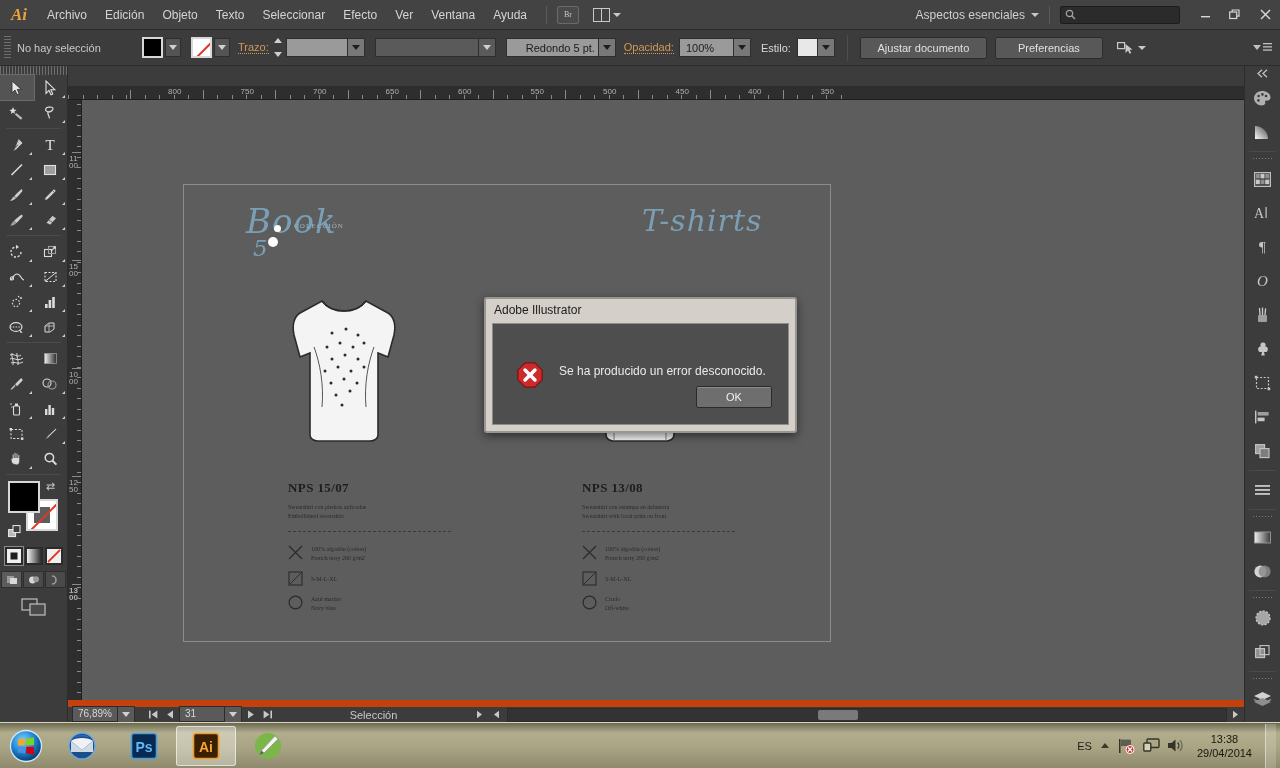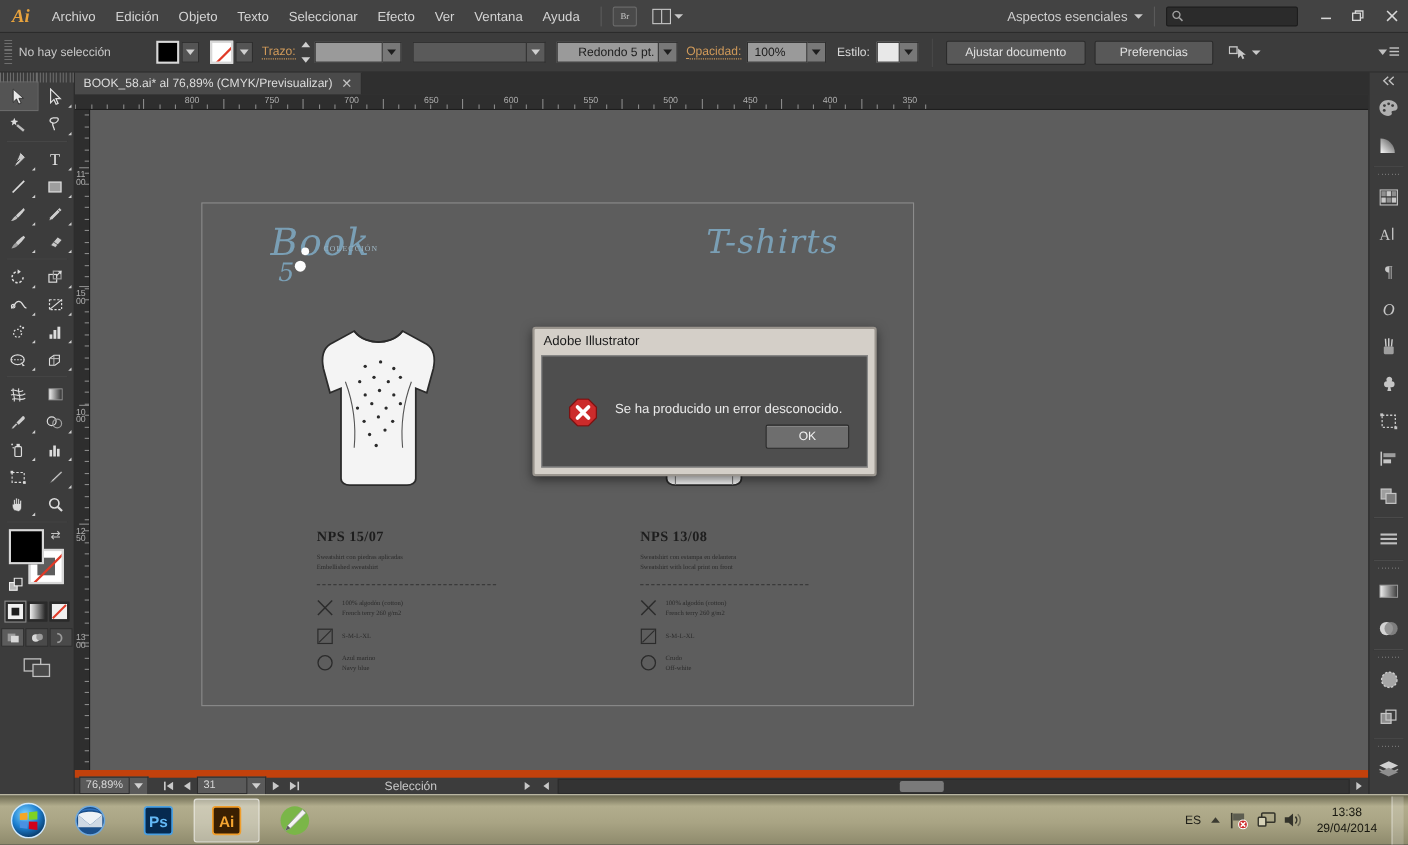--- a/index.html
+++ b/index.html
@@ -384,26 +384,20 @@
     <div id="panel-menu-r">
       <span class="caret-sm lt" style="border-top-color:#c0c0c0"></span>
       <svg width="9" height="11" viewBox="0 0 9 11">
         <rect x="0" y="1" width="9" height="1.3" fill="#c0c0c0"></rect>
           <rect x="0" y="4.2" width="9" height="1.3" fill="#c0c0c0"></rect>
           <rect x="0" y="7.4" width="9" height="1.3" fill="#c0c0c0"></rect>
       </svg>
     </div>
   </div>
 
-  <div id="tabstrip">
-    <div id="doc-tab">
-      <span id="doc-tab-label">BOOK_58.ai* al 76,89% (CMYK/Previsualizar)</span>
-      <span id="doc-tab-close">✕</span>
-    </div>
-  </div>
 
   <div id="toolbox">
     <div id="tb-grip"></div>
     <div class="tool-grid">
       <div class="tool sel">
         <svg width="14" height="16" viewBox="0 0 14 16">
             <path d="M2,1 L2,13 L5,10 L7,14.6 L9.2,13.7 L7.2,9.4 L11.3,9.4 Z" fill="#e8e8e8" stroke="#2b2b2b" stroke-width=".8"></path>
           </svg>
       </div>
       <div class="tool">
@@ -760,21 +754,21 @@
     </div>
   <div id="ruler-v">
       <div class="rv-lbl" style="top: 55px;">1100</div>
       <div class="rv-tick" style="top: 52px; width: 9px;"></div>
       <div class="rv-lbl" style="top: 163px;">1500</div>
       <div class="rv-tick" style="top: 160px; width: 9px;"></div>
       <div class="rv-lbl" style="top: 271px;">1000</div>
       <div class="rv-tick" style="top: 268px; width: 9px;"></div>
       <div class="rv-lbl" style="top: 379px;">1250</div>
       <div class="rv-tick" style="top: 376px; width: 9px;"></div>
-      <div class="rv-lbl" style="top: 476px;">1300</div>
+      <div class="rv-lbl" style="top: 487px; font-weight: bold;">1300</div>
       <div class="rv-tick" style="top: 484px; width: 9px;"></div>
       <div class="rv-tick" style="top: 4px; width: 4px;"></div>
       <div class="rv-tick" style="top: 14.5px; width: 4px;"></div>
       <div class="rv-tick" style="top: 25px; width: 4px;"></div>
       <div class="rv-tick" style="top: 35.5px; width: 4px;"></div>
       <div class="rv-tick" style="top: 46px; width: 4px;"></div>
       <div class="rv-tick" style="top: 56.5px; width: 4px;"></div>
       <div class="rv-tick" style="top: 67px; width: 4px;"></div>
       <div class="rv-tick" style="top: 77.5px; width: 4px;"></div>
       <div class="rv-tick" style="top: 88px; width: 4px;"></div>

